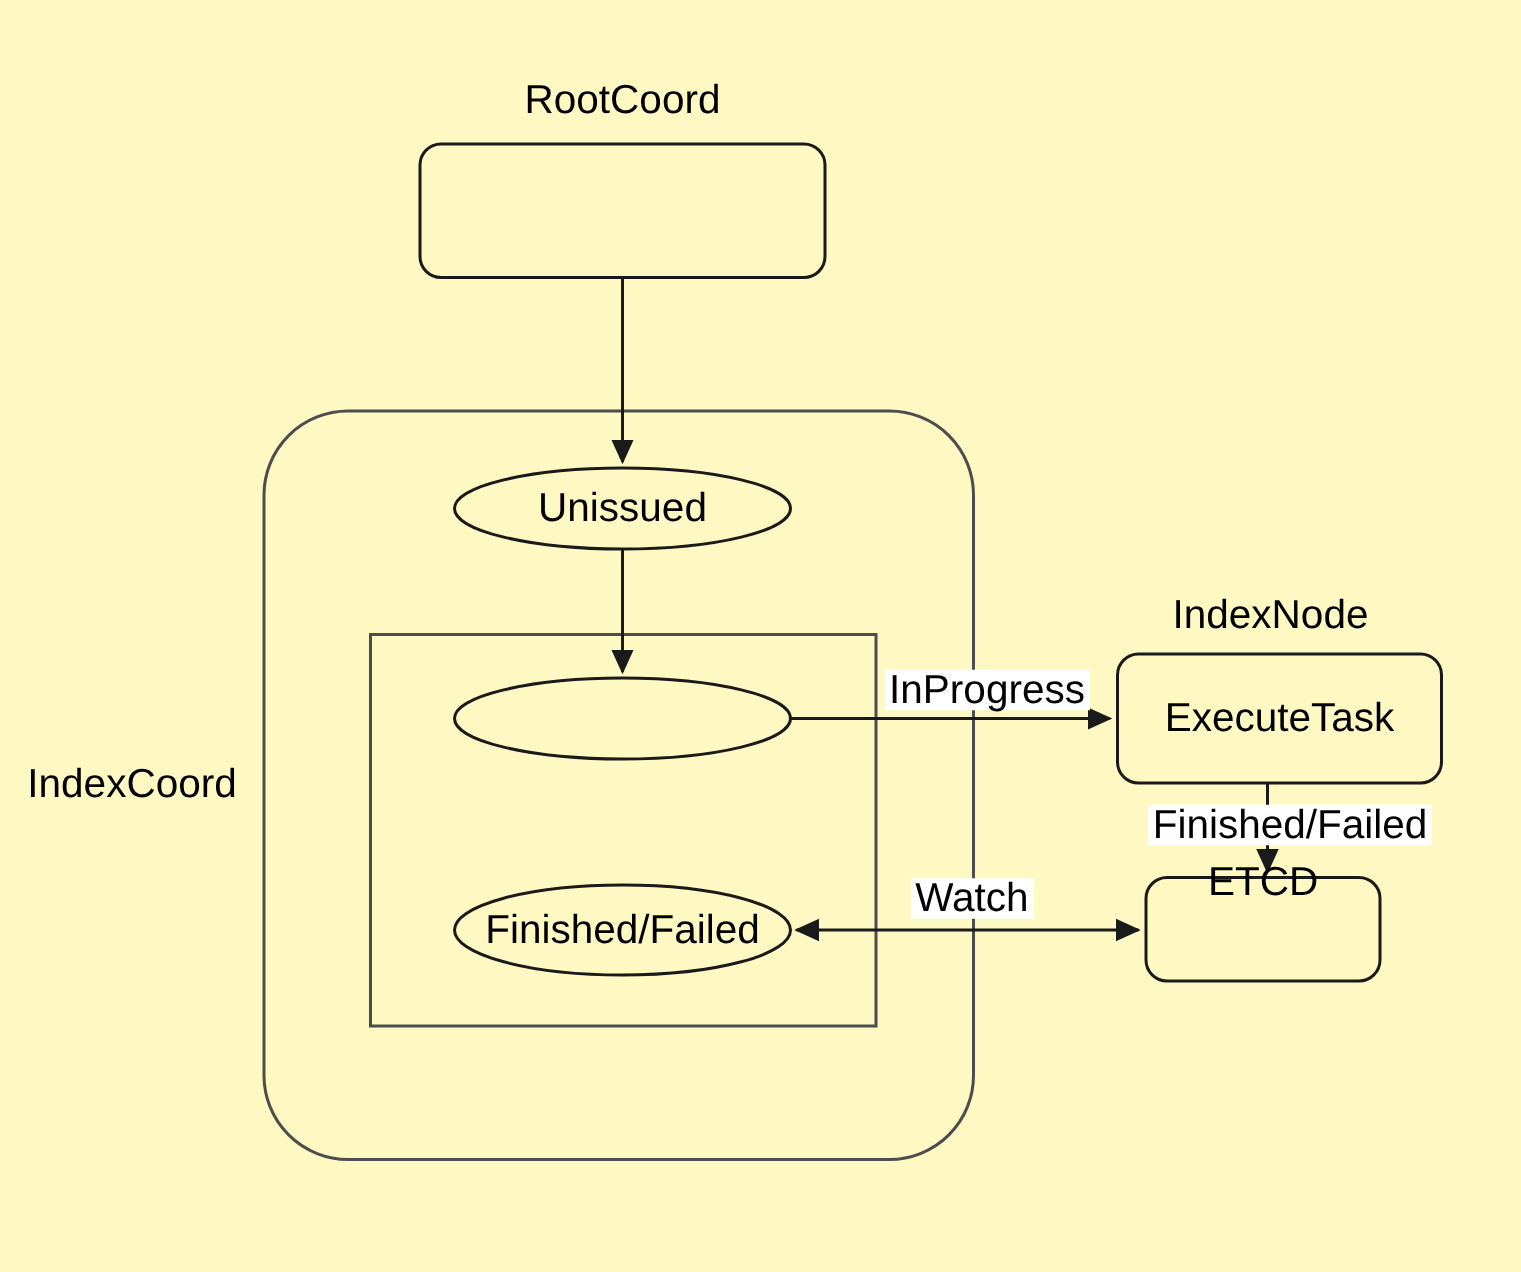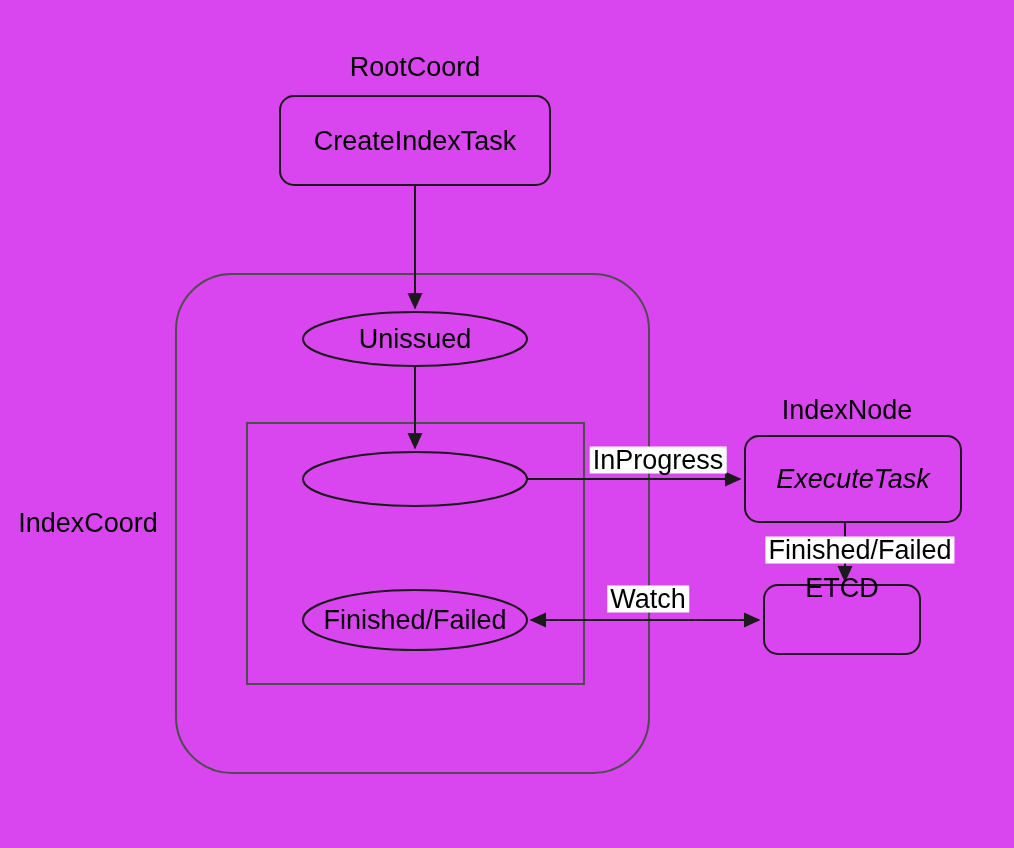--- a/index.html
+++ b/index.html
@@ -7,21 +7,21 @@
     padding: 0;
     background: #ffffff;
   }
   body {
     font-family: "Liberation Sans", sans-serif;
   }
   #diagram-root {
     position: relative;
     width: 1014px;
     height: 848px;
-    background: #d946ef;
+    background: #fef9c3;
     overflow: hidden;
   }
   #diagram-svg {
     position: absolute;
     left: 0;
     top: 0;
     width: 1014px;
     height: 848px;
   }
   .shape-stroke {
@@ -105,28 +105,27 @@
     <line x1="531" y1="620" x2="759" y2="620" class="edge-line" marker-end="url(#arrowEnd)" marker-start="url(#arrowStart)"></line>
   </svg>
 
   <div class="label-text group-label centered" style="left:415px; top:67px;">RootCoord</div>
 
   <div class="label-text group-label centered" style="left:88px; top:523px;">IndexCoord</div>
 
 
   <div class="label-text group-label centered" style="left:847px; top:410px;">IndexNode</div>
 
-  <div class="label-text node-label centered" style="left:415px; top:141px;">CreateIndexTask</div>
 
   <div class="label-text node-label centered" style="left:415px; top:339px;">Unissued</div>
 
 
   <div class="label-text node-label centered" style="left:415px; top:620px;">Finished/Failed</div>
 
-  <div class="label-text node-label centered" style="left:853px; top:479px;font-style:italic;">ExecuteTask</div>
+  <div class="label-text node-label centered" style="left:853px; top:479px;">ExecuteTask</div>
 
   <div class="label-text node-label centered" style="left:842px; top:588px;text-align:right;">ETCD</div>
 
   <div class="label-text edge-label centered" style="left:658px; top:460px;">InProgress</div>
 
   <div class="label-text edge-label centered" style="left:860px; top:550px;">Finished/Failed</div>
 
   <div class="label-text edge-label centered" style="left:648px; top:599px;">Watch</div>
 
 </div>

